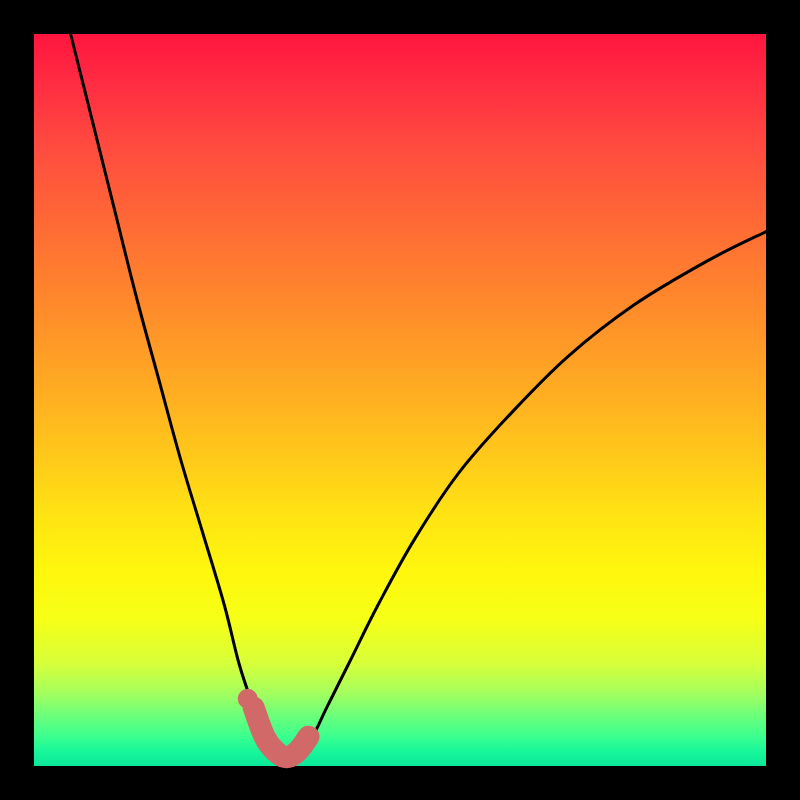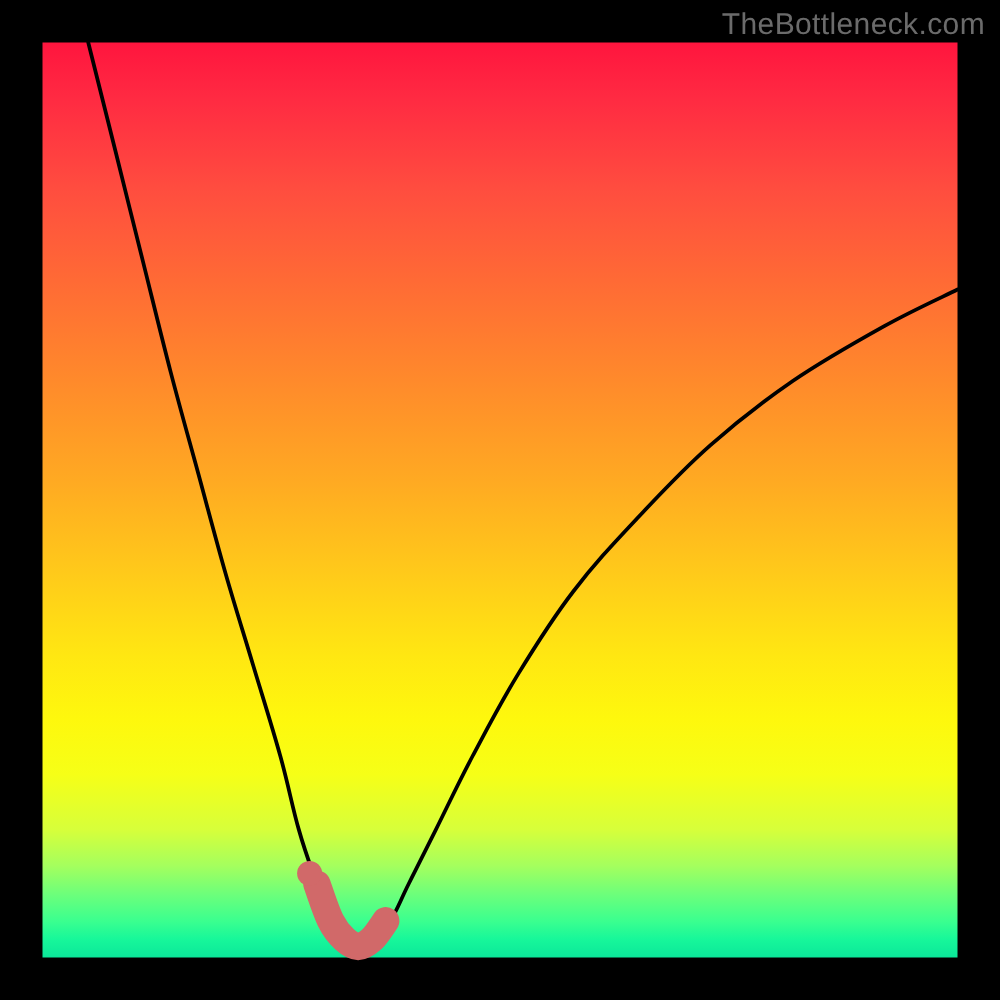--- a/index.html
+++ b/index.html
@@ -87,14 +87,13 @@
 <div class="frame">
   <div class="plot-area">
 
     <svg class="curve" viewBox="0 0 732 732">
       <path id="main-curve" class="thin-stroke" d="M36.6 0.0 C 40.6 15.8, 50.7 56.2, 58.6 87.8 C 66.5 119.5, 72.6 144.1, 80.5 175.7 C 88.4 207.3, 94.6 233.2, 102.5 263.5 C 110.4 293.8, 116.5 315.1, 124.4 344.0 C 132.3 373.0, 138.5 396.9, 146.4 424.6 C 154.3 452.2, 160.5 471.4, 168.4 497.8 C 176.3 524.1, 183.7 547.2, 190.3 571.0 C 196.9 594.7, 199.7 611.1, 205.0 629.5 C 210.2 648.0, 215.0 660.3, 219.6 673.4 C 224.2 686.6, 226.6 694.8, 230.6 702.7 C 234.5 710.6, 237.6 713.7, 241.6 717.4 C 245.5 721.0, 248.6 723.2, 252.5 723.2 C 256.5 723.2, 258.9 721.0, 263.5 717.4 C 268.1 713.7, 272.9 710.6, 278.2 702.7 C 283.4 694.8, 286.2 686.6, 292.8 673.4 C 299.4 660.3, 305.5 648.0, 314.8 629.5 C 324.0 611.1, 332.2 593.4, 344.0 571.0 C 355.9 548.6, 366.1 528.8, 380.6 505.1 C 395.1 481.4, 407.4 461.6, 424.6 439.2 C 441.7 416.8, 456.0 401.7, 475.8 380.6 C 495.6 359.6, 512.0 341.8, 534.4 322.1 C 556.8 302.3, 575.2 288.0, 600.2 270.8 C 625.3 253.7, 649.7 240.1, 673.4 226.9 C 697.2 213.7, 721.5 202.9, 732.0 197.6"></path>
       <path id="highlight-curve" class="fat-stroke" d="M219.6 673.4 C 221.6 678.7, 226.6 694.8, 230.6 702.7 C 234.5 710.6, 237.6 713.7, 241.6 717.4 C 245.5 721.0, 248.6 723.2, 252.5 723.2 C 256.5 723.2, 259.6 721.0, 263.5 717.4 C 267.5 713.7, 272.5 705.4, 274.5 702.7"></path>
       <circle id="highlight-dot" class="fat-dot" r="10" cx="213.7" cy="664.7"></circle>
     </svg>
 
   </div>
-  <div class="watermark">TheBottleneck.com</div>
 </div>
 
 </body></html>

